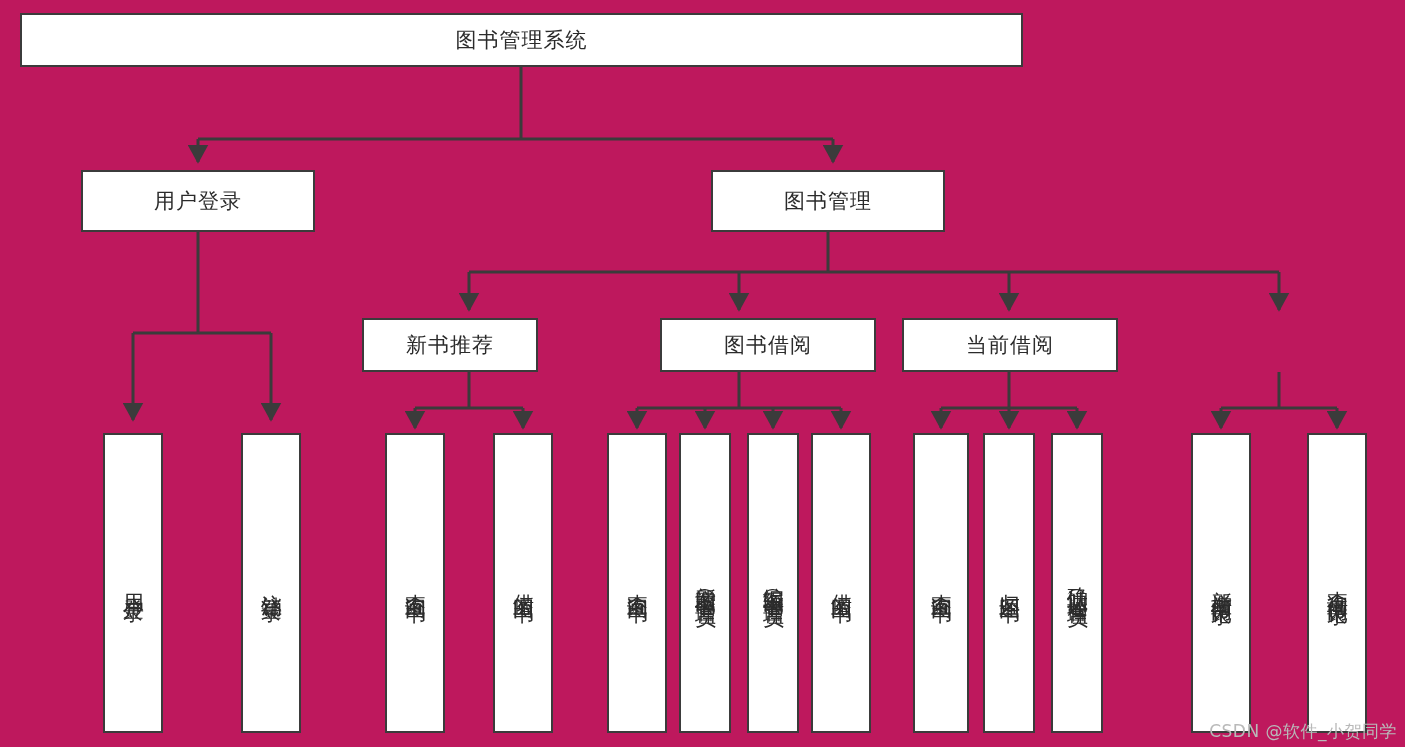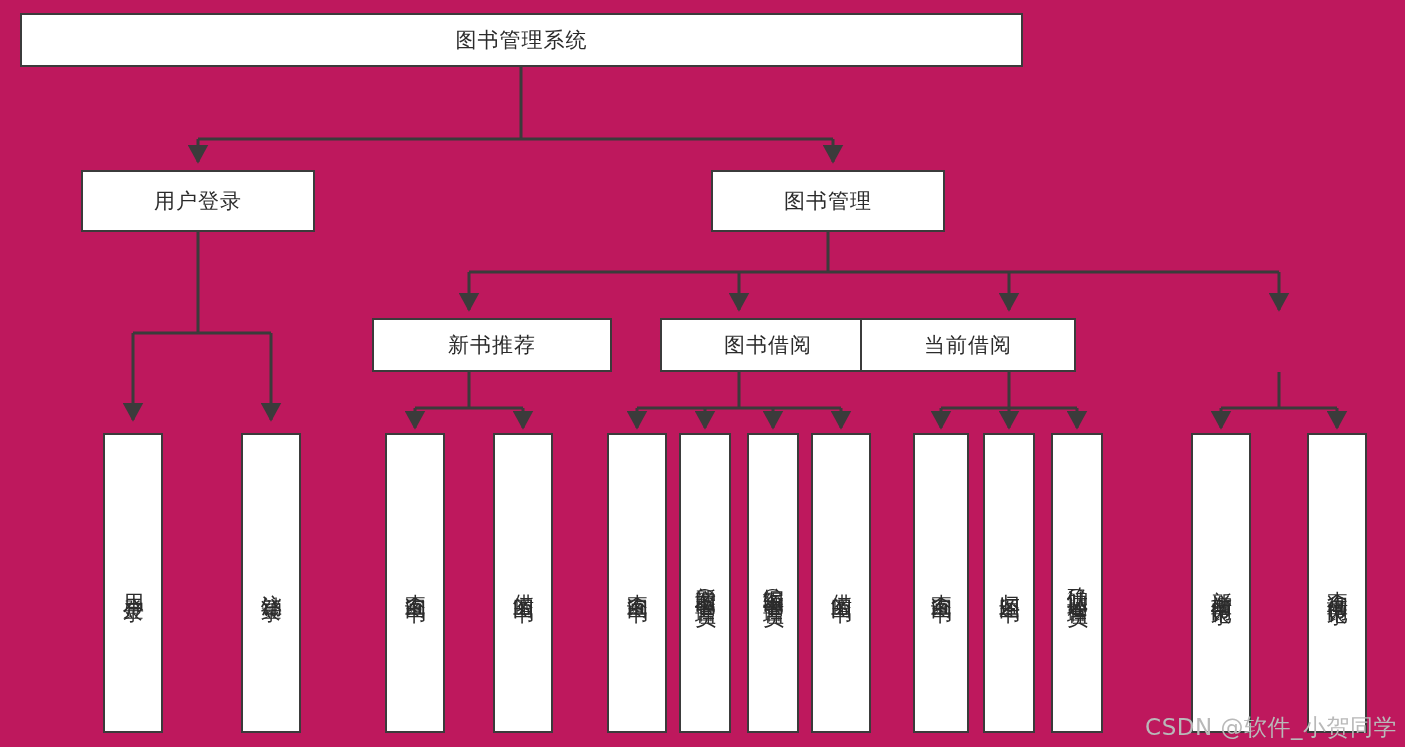--- a/index.html
+++ b/index.html
@@ -51,21 +51,21 @@
   .node.v .vtext {
     writing-mode: vertical-rl;
     text-orientation: upright;
     display: block;
     max-height: 100%;
   }
   .watermark {
     position: absolute;
     right: 8px;
     bottom: 4px;
-    font-size: 23px;
+    font-size: 17px;
     color: #b9b9b9;
     letter-spacing: 0.5px;
     z-index: 3;
     white-space: nowrap;
     font-family: "DejaVu Sans", "Liberation Sans", sans-serif;
   }
 </style>
 </head>
 <body>
 
@@ -125,27 +125,27 @@
     <span>图书管理系统</span>
   </div>
 
   <div class="node h" style="left:81px; top:170px; width:234px; height:62px;">
     <span>用户登录</span>
   </div>
   <div class="node h" style="left:711px; top:170px; width:234px; height:62px;">
     <span>图书管理</span>
   </div>
 
-  <div class="node h" style="left:372px; top:318px; width:240px; height:54px;">
+  <div class="node h" style="left:362px; top:318px; width:176px; height:54px;">
     <span>新书推荐</span>
   </div>
   <div class="node h" style="left:632px; top:318px; width:216px; height:54px;margin-left:28px;">
     <span>图书借阅</span>
   </div>
-  <div class="node h" style="left:860px; top:318px; width:216px; height:54px;">
+  <div class="node h" style="left:902px; top:318px; width:216px; height:54px;">
     <span>当前借阅</span>
   </div>
 
   <div class="node v" style="left:103px; top:433px; width:60px; height:300px;">
     <span class="vtext">用户登录</span>
   </div>
   <div class="node v" style="left:241px; top:433px; width:60px; height:300px;">
     <span class="vtext">注销登录</span>
   </div>
 

